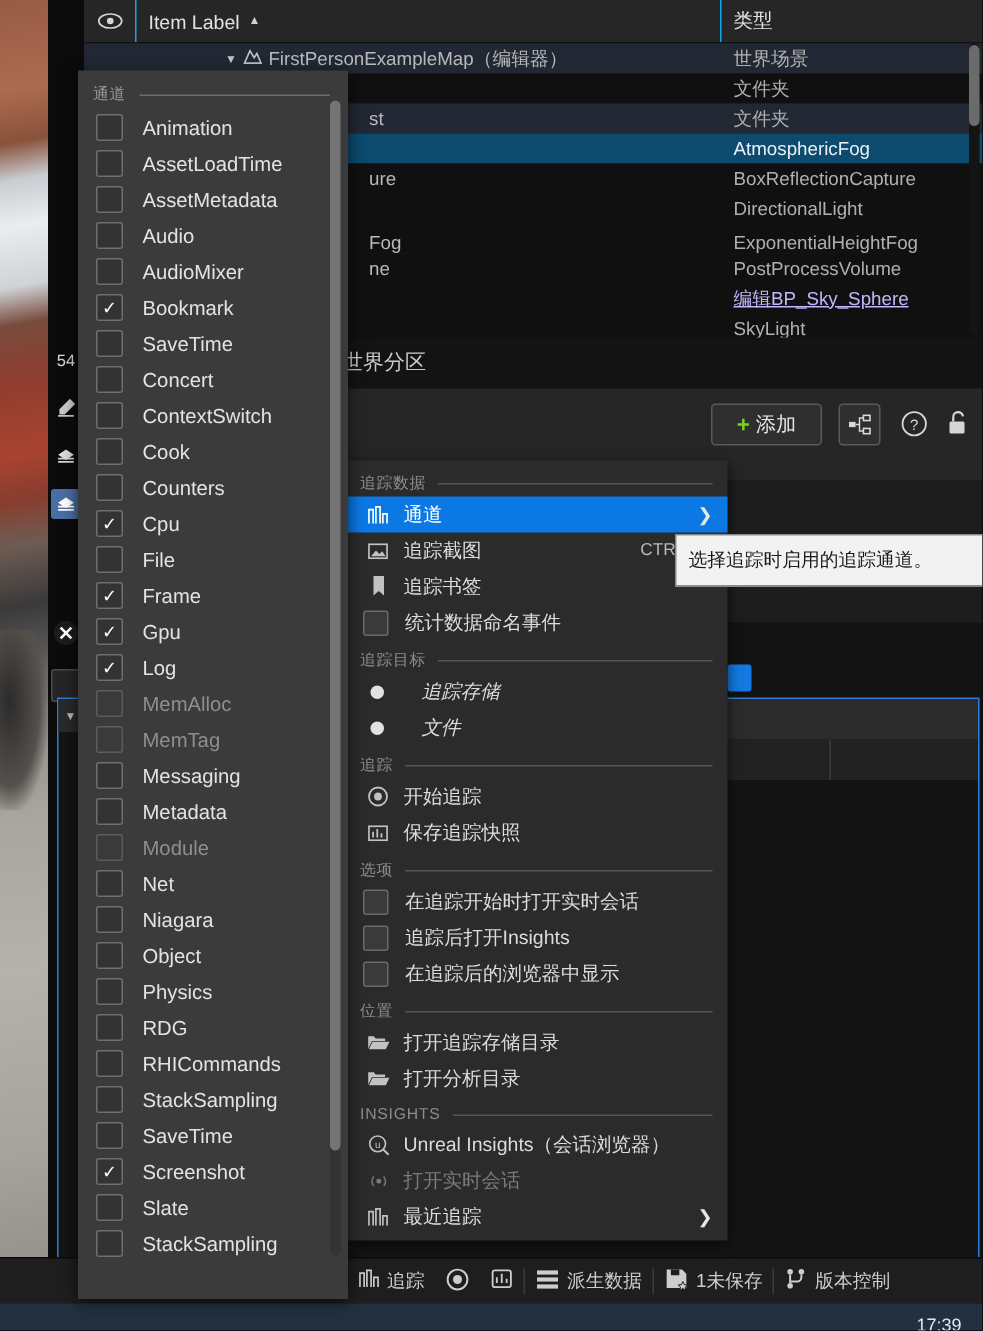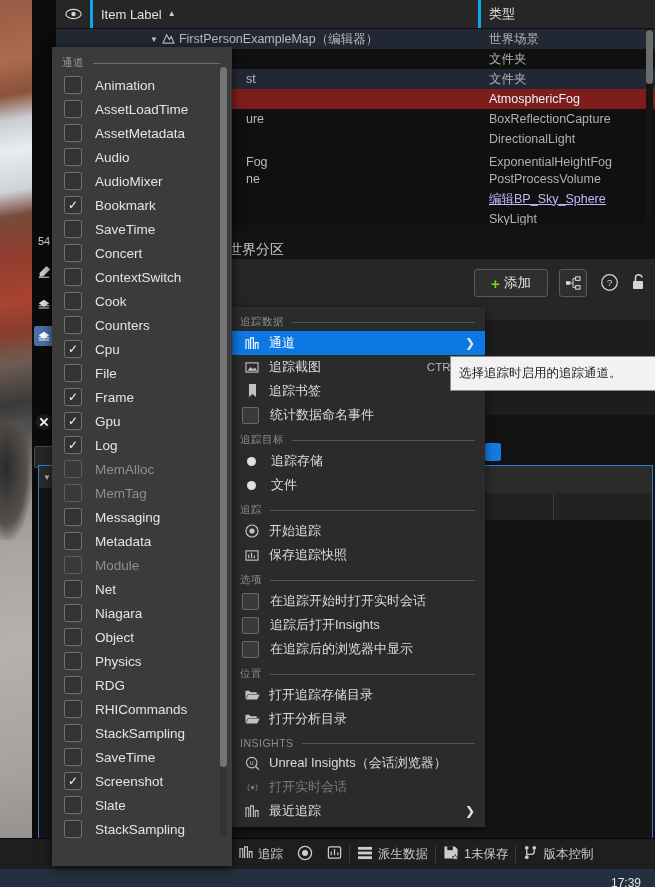--- a/index.html
+++ b/index.html
@@ -34,52 +34,52 @@
     position:absolute;left:56px;top:0;right:0;height:225px;background:#1b1b1b;
     border-bottom:1px solid #0a0a0a;
   }
   .outliner-header{
     position:absolute;left:0;top:0;right:0;height:28px;background:#262626;
     border-bottom:1px solid #111;display:flex;align-items:center;
   }
   .oh-eye{width:34px;display:flex;align-items:center;justify-content:center;color:#cfcfcf;}
   .oh-col{
     display:flex;align-items:center;gap:6px;height:28px;padding-left:8px;
-    color:#e2e2e2;font-size:13px;border-left:3px solid #0ea5e9;
+    color:#e2e2e2;font-size:13px;border-left:1px solid #0ea5e9;
   }
   .oh-col.label{flex:1;}
   .oh-col.type{width:166px;}
   .sort-arrow{font-size:8px;color:#cfcfcf;position:relative;top:-1px;}
 
   .row{
     position:absolute;left:0;right:0;height:20px;display:flex;align-items:center;
     font-size:12.5px;color:#b9b9b9;
   }
   .row .eyecol{width:34px;display:flex;align-items:center;justify-content:center;}
   .row .namecol{flex:1;display:flex;align-items:center;gap:4px;overflow:hidden;white-space:nowrap;}
   .row .typecol{width:166px;padding-left:8px;overflow:hidden;white-space:nowrap;color:#b0b0b0;}
   .row.alt{background:#222833;}
   .row.dark{background:#101010;}
-  .row.sel{background:#7f1d1d;color:#eaf0f7;}
+  .row.sel{background:#0c4a6e;color:#eaf0f7;}
   .row.sel .typecol{color:#eaf0f7;}
   .tri{font-size:8px;color:#c3c3c3;}
   .mapicon{font-size:11px;color:#bdbdbd;}
   .type-link{color:#c4b5fd;text-decoration:underline;}
 
   .outliner-scroll{
     position:absolute;right:2px;top:30px;width:7px;height:54px;background:#6b6b6b;border-radius:4px;
   }
   .outliner-scroll-track{
     position:absolute;right:2px;top:29px;width:7px;height:194px;background:#141414;border-radius:4px;
   }
 
   
   .wp-title{
     position:absolute;left:56px;top:225px;right:0;height:34px;background:#131313;
-    display:flex;align-items:flex-end;padding-left:172px;color:#c9c9c9;font-size:14px;
+    display:flex;align-items:center;padding-left:172px;color:#c9c9c9;font-size:14px;
   }
   .wp-toolbar{
     position:absolute;left:56px;top:259px;right:0;height:61px;background:#262626;
     border-bottom:1px solid #111;
   }
   .add-btn{
     position:absolute;right:107px;top:10px;height:26px;min-width:72px;
     background:#2f2f2f;border:1px solid #5a5a5a;border-radius:3px;
     display:flex;align-items:center;justify-content:center;gap:4px;color:#e6e6e6;font-size:13.5px;
   }
@@ -135,21 +135,21 @@
   .mi.hl{background:#0b78e3;color:#fff;}
   .mi.disabled{color:#7b7b7b;}
   .mi .ic{width:16px;height:16px;display:flex;align-items:center;justify-content:center;color:#c2c2c2;font-size:12px;flex:0 0 16px;}
   .mi.hl .ic{color:#fff;}
   .mi .txt{flex:1;}
   .mi .accel{color:#b9b9b9;font-size:11.5px;padding-right:8px;}
   .mi .chev{padding-right:10px;font-size:12px;color:#e8e8e8;}
   .mi .cbx{width:15px;height:15px;border:1px solid #6a6a6a;background:#3a3a3a;border-radius:2px;flex:0 0 15px;}
   .mi .radio{width:9px;height:9px;border-radius:50%;background:#e2e2e2;margin-left:3px;flex:0 0 9px;}
   .mi.cb{padding-left:12px;gap:11px;}
-  .mi.rb{padding-left:14px;gap:15px;}
+  .mi.rb{padding-left:14px;gap:25px;font-style:italic;}
 
   
   .tooltip{
     position:absolute;left:450px;top:356px;width:214px;height:33px;background:#f2f2f2;
     color:#1a1a1a;font-size:12.5px;display:flex;align-items:center;padding-left:8px;
     border:1px solid #8a8a8a;z-index:60;white-space:nowrap;
   }
 
   
   .submenu{

